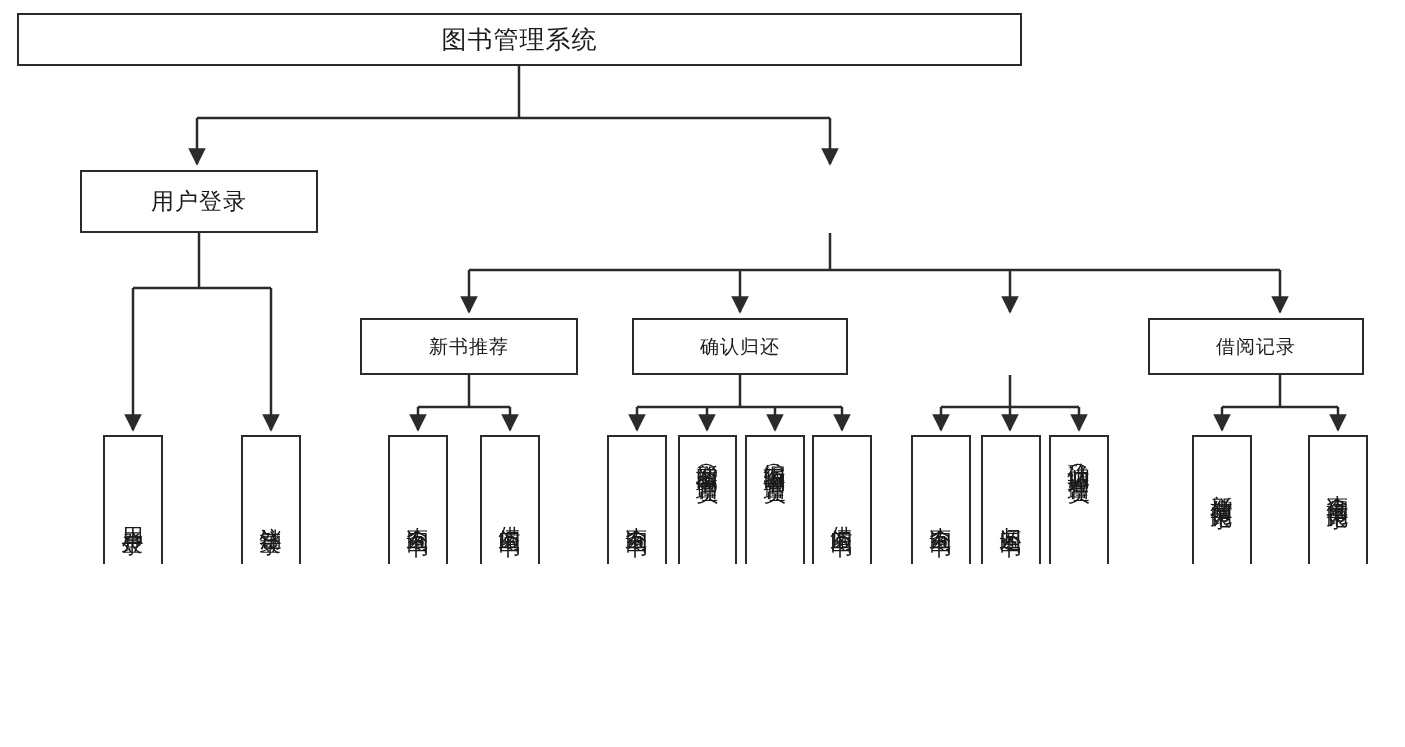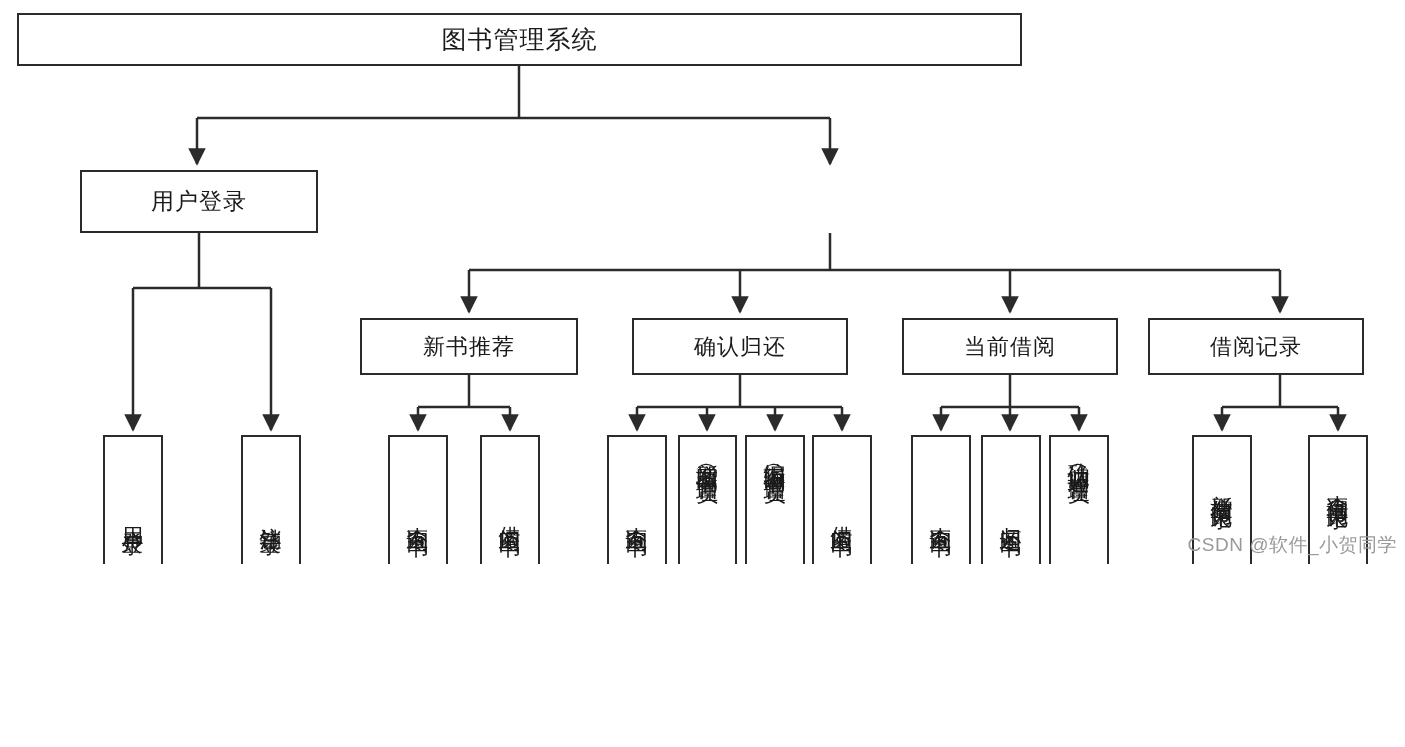--- a/index.html
+++ b/index.html
@@ -36,21 +36,21 @@
     justify-content: center;
     color: #1a1a1a;
   }
   .node.root {
     font-size: 25px;
   }
   .node.level2 {
     font-size: 23px;
   }
   .node.level3 {
-    font-size: 22px;
+    font-size: 19px;
   }
   .node.leaf {
     font-size: 22px;
     align-items: flex-start;
     justify-content: center;
     padding-top: 14px;
   }
   .vtext {
     writing-mode: vertical-rl;
     text-orientation: upright;
@@ -135,23 +135,20 @@
   <div class="node level2" style="left:80px; top:170px; width:238px; height:63px;">
     <span class="htext">用户登录</span>
   </div>
 
   <div class="node level3" style="left:360px; top:318px; width:218px; height:57px;">
     <span class="htext">新书推荐</span>
   </div>
   <div class="node level3" style="left:632px; top:318px; width:216px; height:57px;">
     <span class="htext">确认归还</span>
   </div>
-  <div class="node level3" style="left:902px; top:318px; width:216px; height:57px;">
-    <span class="htext">当前借阅</span>
-  </div>
   <div class="node level3" style="left:1148px; top:318px; width:216px; height:57px;">
     <span class="htext">借阅记录</span>
   </div>
 
   <div class="node leaf" style="left:103px; top:435px; width:60px; height:299px; padding-top:72px;">
     <span class="vtext">用户登录</span>
   </div>
   <div class="node leaf" style="left:241px; top:435px; width:60px; height:299px; padding-top:72px;">
     <span class="vtext">注销登录</span>
   </div>
@@ -186,15 +183,14 @@
     <span class="vtext">确认归还（管理员）</span>
   </div>
 
   <div class="node leaf" style="left:1192px; top:435px; width:60px; height:299px; padding-top:40px;">
     <span class="vtext">新增借阅记录</span>
   </div>
   <div class="node leaf" style="left:1308px; top:435px; width:60px; height:299px; padding-top:40px;">
     <span class="vtext">查询借阅记录</span>
   </div>
 
-  <div id="watermark">CSDN @软件_小贺同学</div>
 
 </div>
 
 </body></html>

